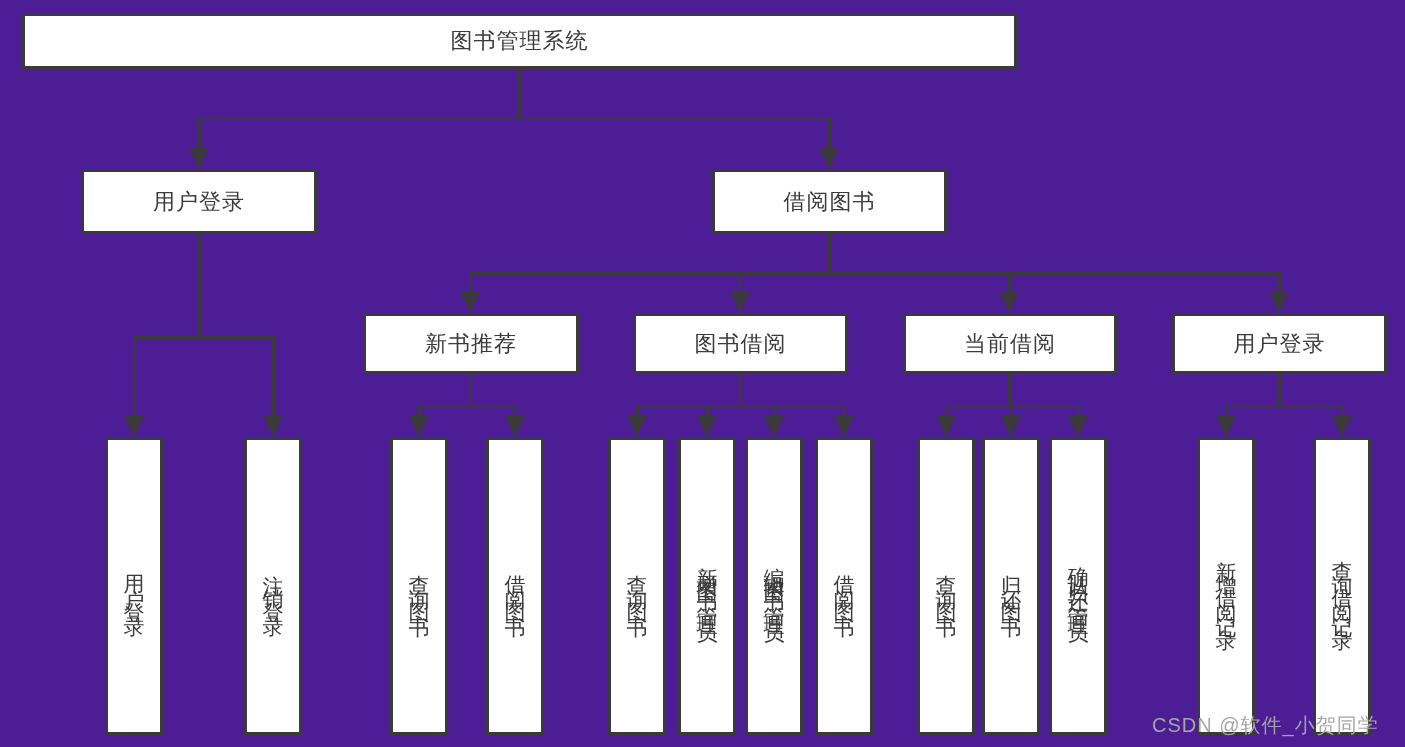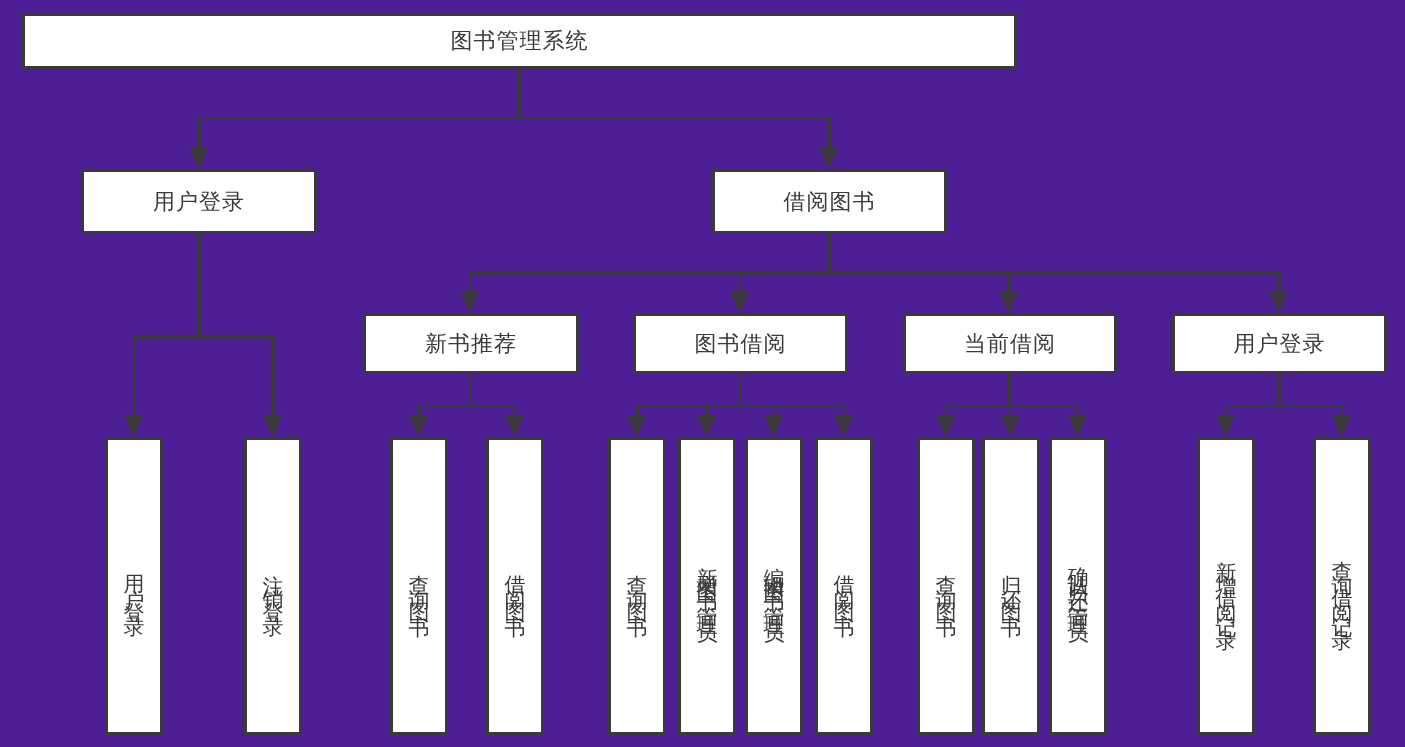--- a/index.html
+++ b/index.html
@@ -183,14 +183,15 @@
   <div class="line" style="left:1077px;top:405px;width:3px;height:13px;"></div>
   <div class="arrow" style="left:1068px;top:415px;"></div>
 
   <div class="line" style="left:1278px;top:371px;width:3px;height:37px;"></div>
   <div class="line" style="left:1225px;top:405px;width:119px;height:3px;"></div>
   <div class="line" style="left:1225px;top:405px;width:3px;height:13px;"></div>
   <div class="arrow" style="left:1216px;top:415px;"></div>
   <div class="line" style="left:1341px;top:405px;width:3px;height:13px;"></div>
   <div class="arrow" style="left:1332px;top:415px;"></div>
 
+  <div class="watermark">CSDN @软件_小贺同学</div>
 
 </div>
 
 </body></html>

